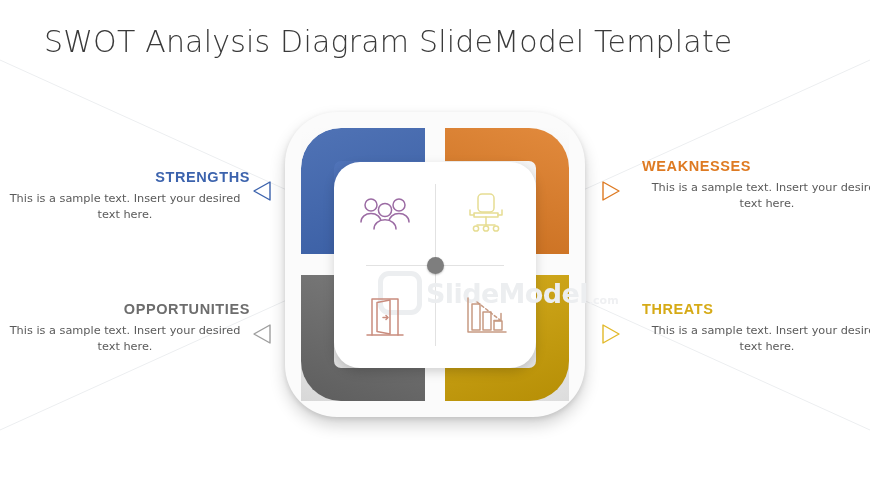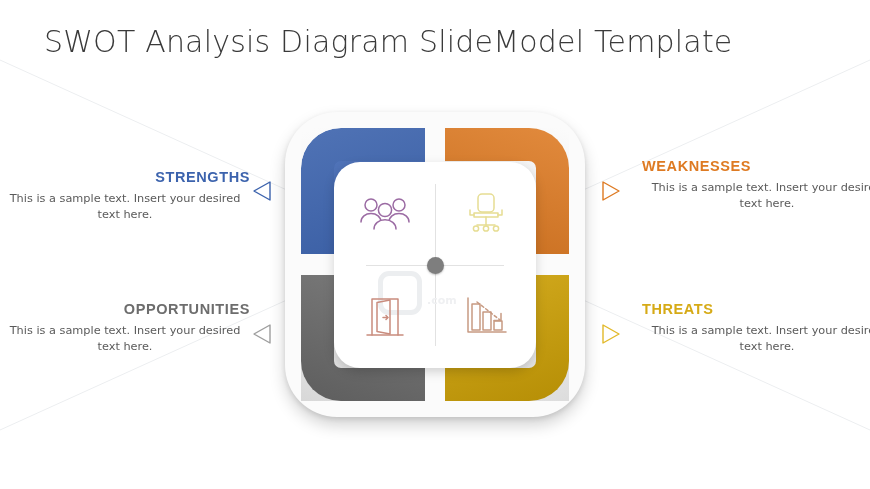--- a/index.html
+++ b/index.html
@@ -298,20 +298,21 @@
       <div class="shade"></div>
     </div>
 
     <div id="inner-card">
 
       <div class="divider-v"></div>
       <div class="divider-h"></div>
 
       <div id="watermark">
         <div id="wm-logo"></div>
+        <div id="wm-text">SlideModel</div>
         <div id="wm-dotcom">.com</div>
       </div>
 
       <div class="icon-cell" id="cell-s">
         <svg width="52" height="40" viewBox="0 0 52 40" fill="none" stroke="#9b6ba3" stroke-width="1.5">
           <circle cx="12" cy="11" r="6"></circle>
           <path d="M2 28c0-5.2 4.5-8.5 10-8.5s10 3.3 10 8.5" stroke-linecap="round"></path>
           <circle cx="40" cy="11" r="6"></circle>
           <path d="M30 28c0-5.2 4.5-8.5 10-8.5s10 3.3 10 8.5" stroke-linecap="round"></path>
           <circle cx="26" cy="16" r="6.6" fill="#ffffff"></circle>

